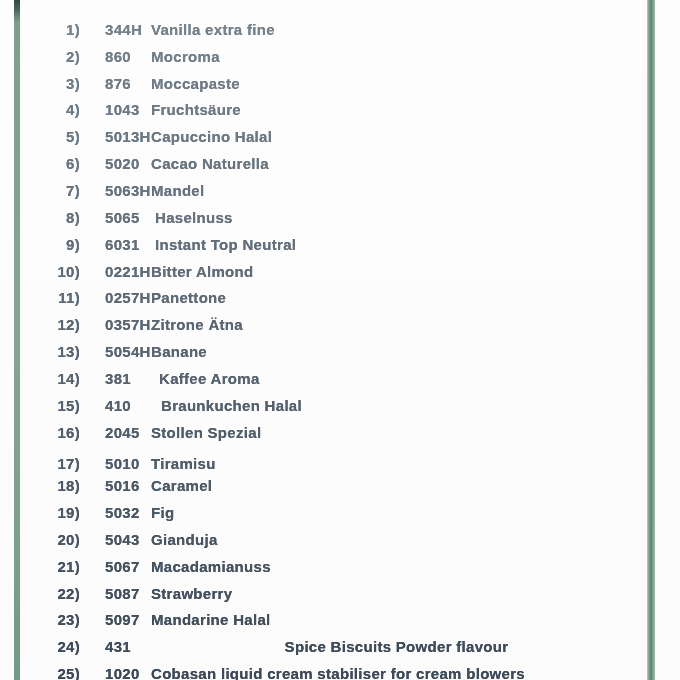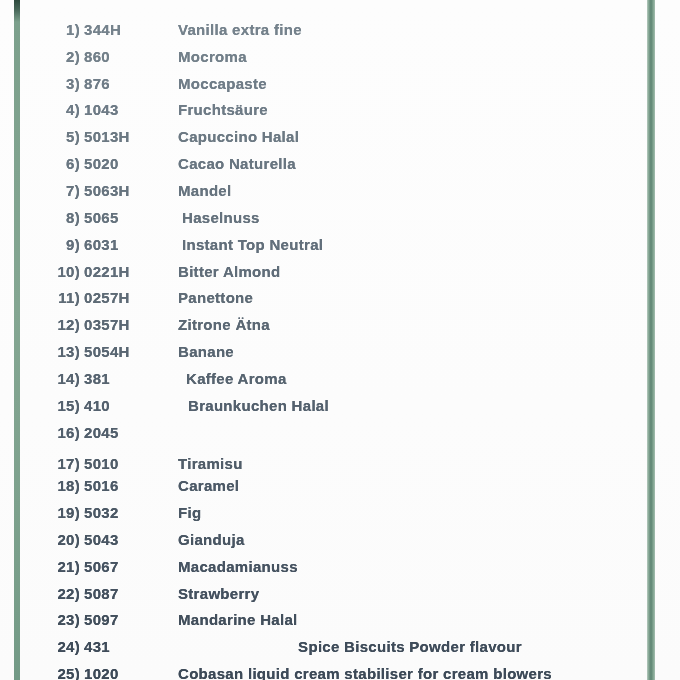--- a/index.html
+++ b/index.html
@@ -58,27 +58,26 @@
     letter-spacing: 0.3px;
     white-space: nowrap;
     text-shadow: 0 0 0.6px currentColor; 
   }
   .num {
     width: 38px;
     text-align: right;
     flex: 0 0 auto;
   }
   .code {
-    margin-left: 4px;
+    margin-left: 25px;
     width: 46px;
     flex: 0 0 auto;
   }
   .name {
     flex: 1 1 auto;
-    margin-left: 48px;
   }
 </style>
 </head>
 <body>
 
 <div class="page">
   <div class="border-line-left"></div>
   <div class="border-line-right"></div>
 
   <div class="list" id="product-list">
@@ -153,20 +152,21 @@
         <span class="name" style="padding-left: 8px;">Kaffee Aroma</span>
       </div>
       <div class="row" style="color: rgb(84, 97, 110); justify-content: flex-end;">
         <span class="num">15)</span>
         <span class="code">410</span>
         <span class="name" style="padding-left: 10px;">Braunkuchen Halal</span>
       </div>
       <div class="row" style="color: rgb(82, 95, 108);">
         <span class="num">16)</span>
         <span class="code">2045</span>
+        <span class="name" style="padding-left: 0px;">Stollen Spezial</span>
       </div>
       <div class="row" style="color: rgb(80, 93, 105); align-items: flex-end;">
         <span class="num">17)</span>
         <span class="code">5010</span>
         <span class="name" style="padding-left: 0px;">Tiramisu</span>
       </div>
       <div class="row" style="color: rgb(77, 90, 103);">
         <span class="num">18)</span>
         <span class="code">5016</span>
         <span class="name" style="padding-left: 0px;">Caramel</span>

